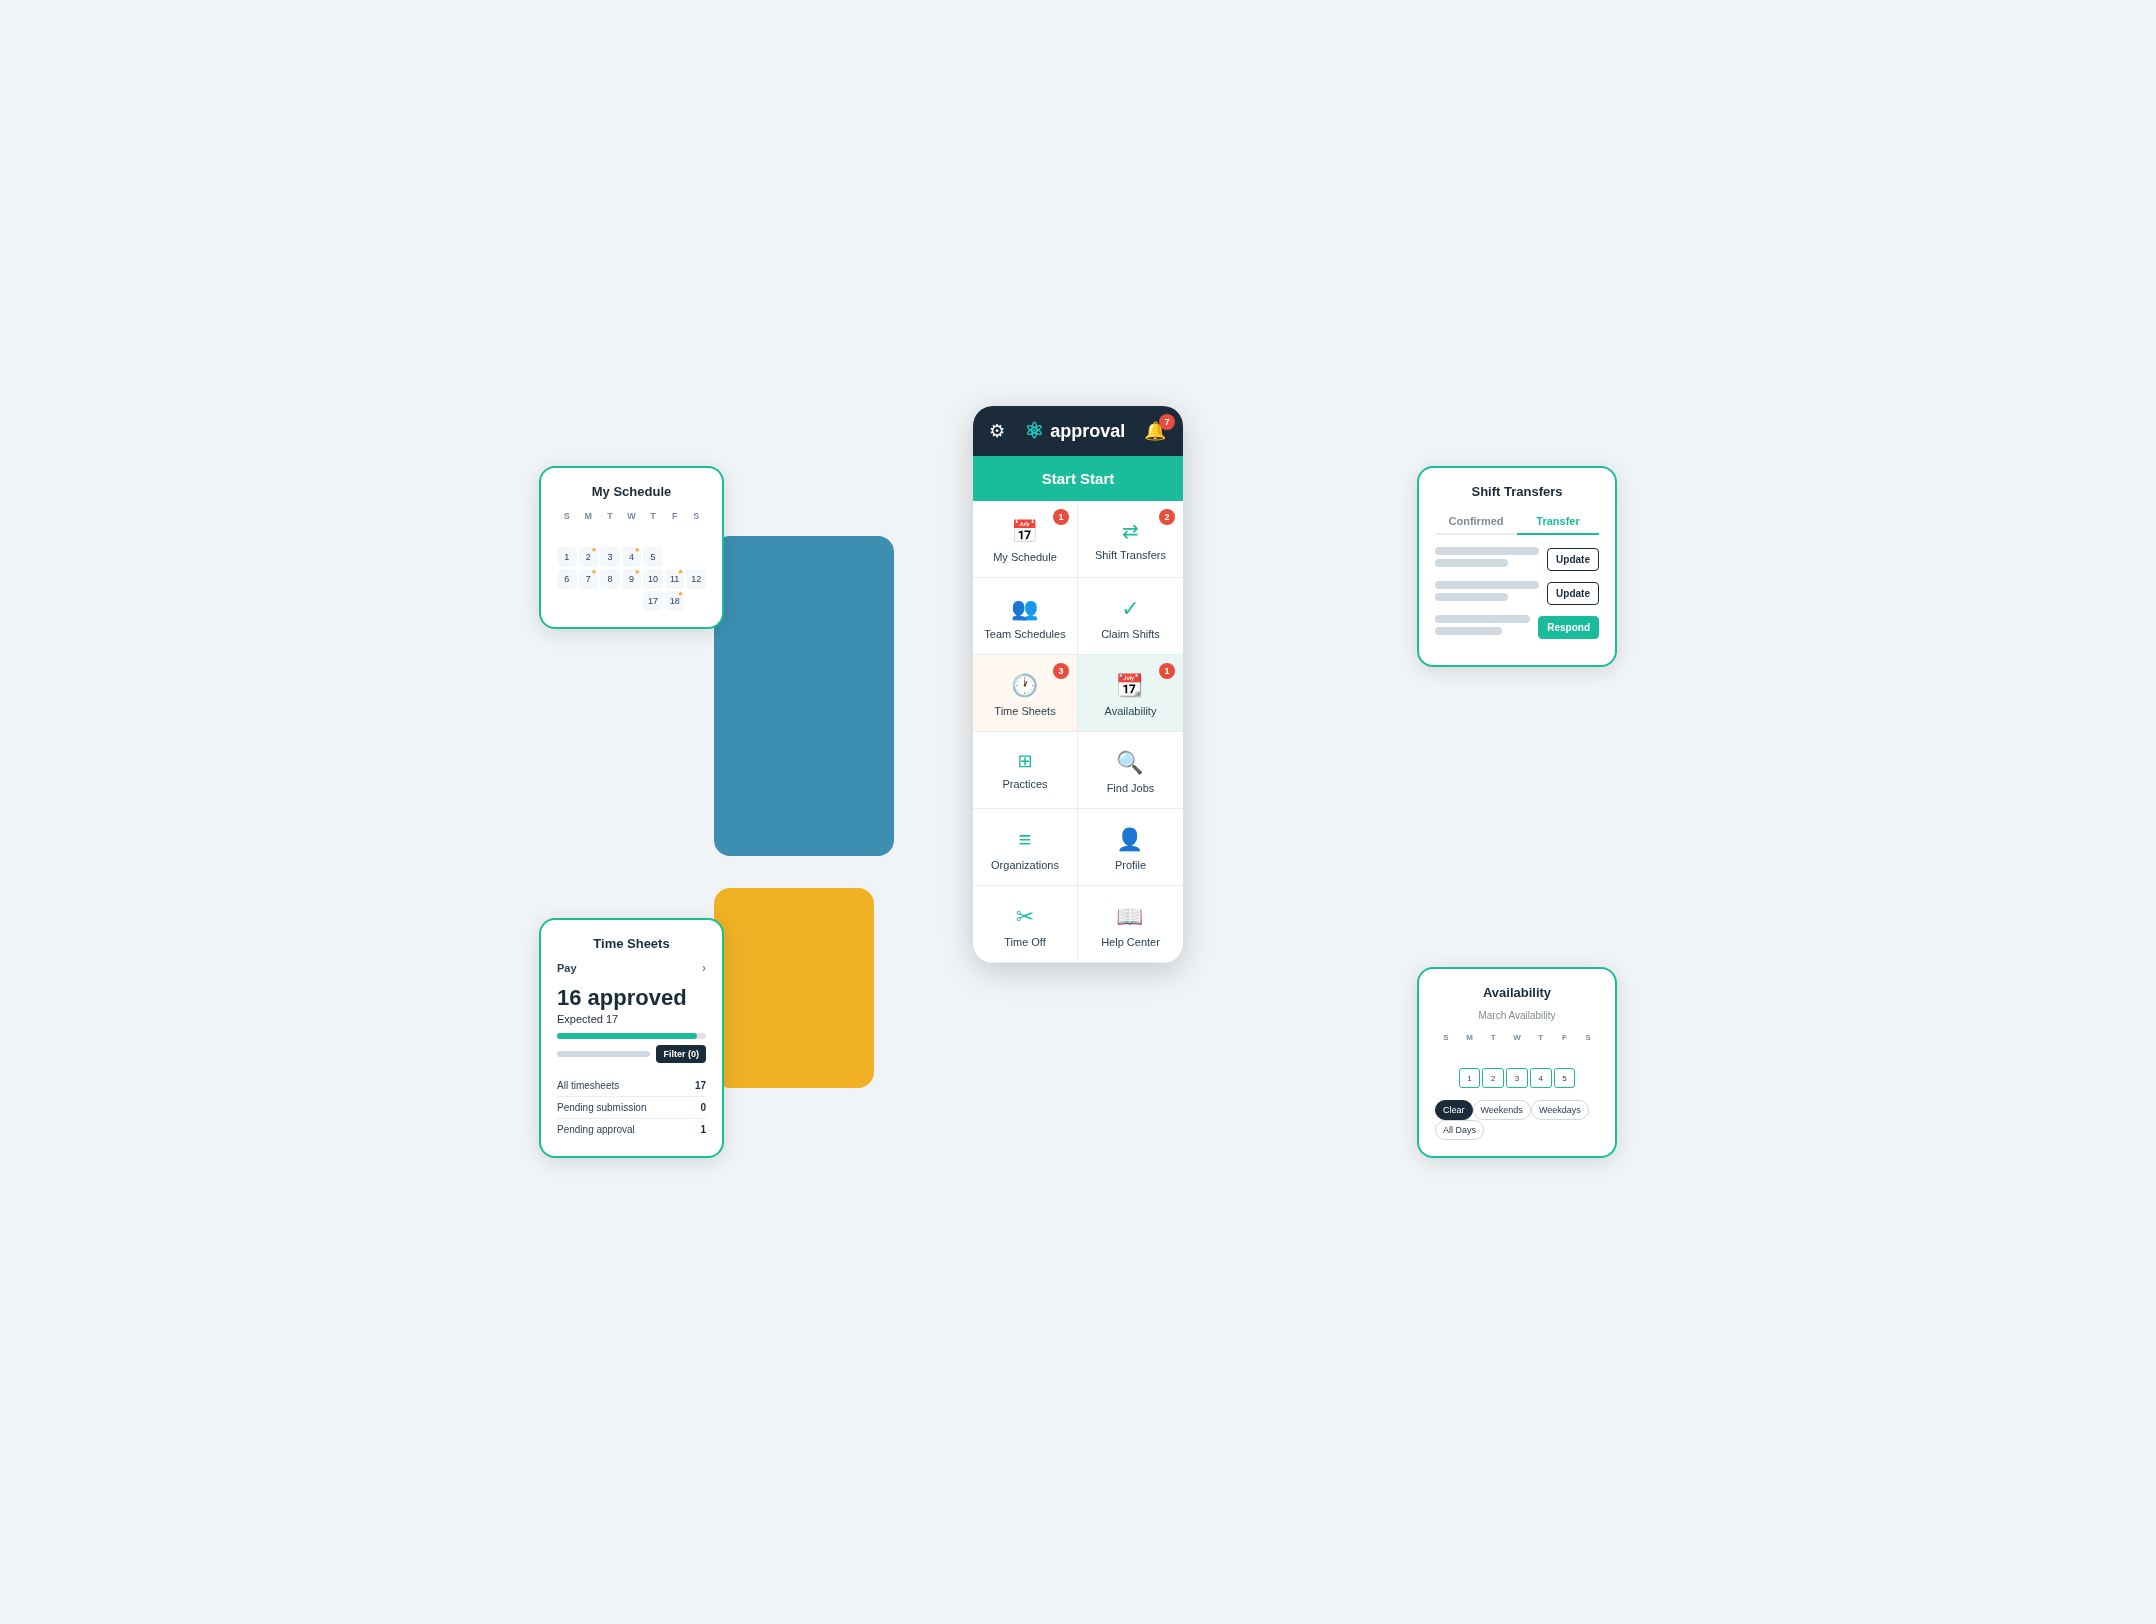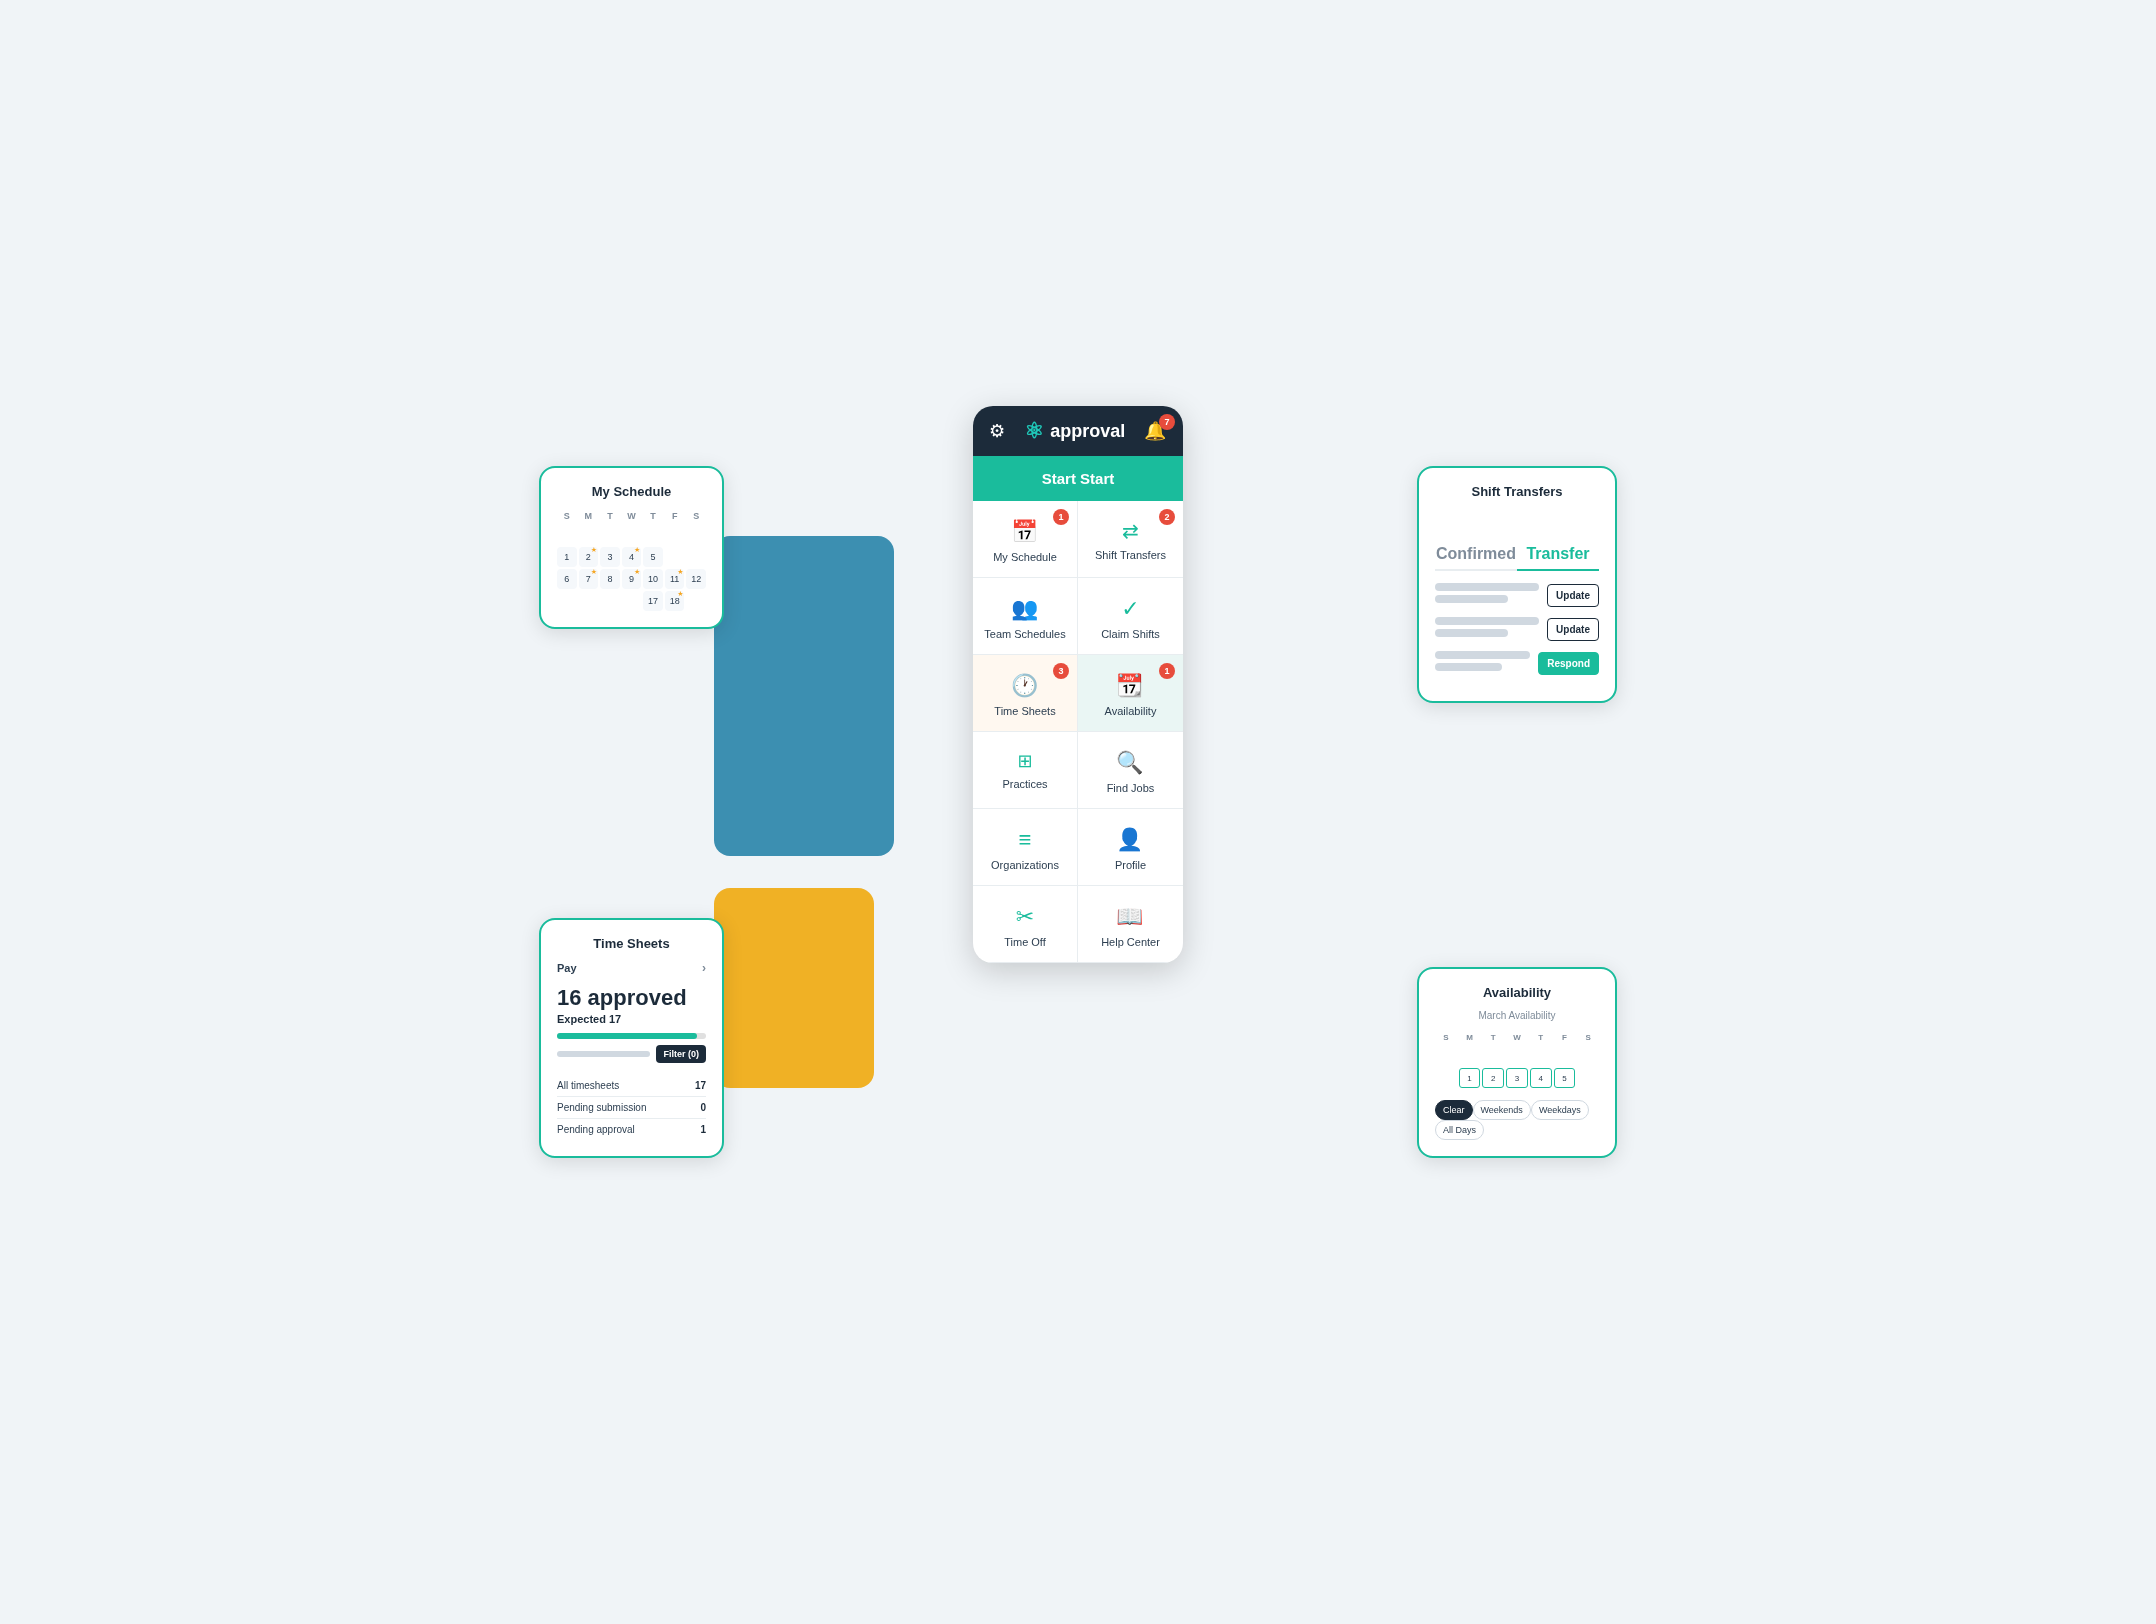--- a/index.html
+++ b/index.html
@@ -242,21 +242,21 @@
 
     .approved-big {
       font-size: 22px;
       font-weight: 800;
       color: #1c2b3a;
       margin-bottom: 2px;
     }
 
     .expected-text {
       font-size: 11px;
-      font-weight: 700;
+      font-weight: 400;
       color: #1c2b3a;
       margin-bottom: 8px;
     }
 
     .progress-bar {
       height: 6px;
       background: #e0e0e0;
       border-radius: 3px;
       margin-bottom: 6px;
     }
@@ -324,26 +324,25 @@
 
     .tabs-row {
       display: flex;
       border-bottom: 2px solid #e8edf0;
       margin-bottom: 12px;
     }
 
     .tab-item {
       flex: 1;
       text-align: center;
-      font-size: 16px;
+      font-size: 11px;
       font-weight: 600;
       padding: 6px 0;
       cursor: pointer;
       color: #7f8c9a;
-      margin-top: 30px;
     }
 
     .tab-item.active {
       color: #1abc9c;
       border-bottom: 2px solid #1abc9c;
       margin-bottom: -2px;
     }
 
     .transfer-item {
       display: flex;

